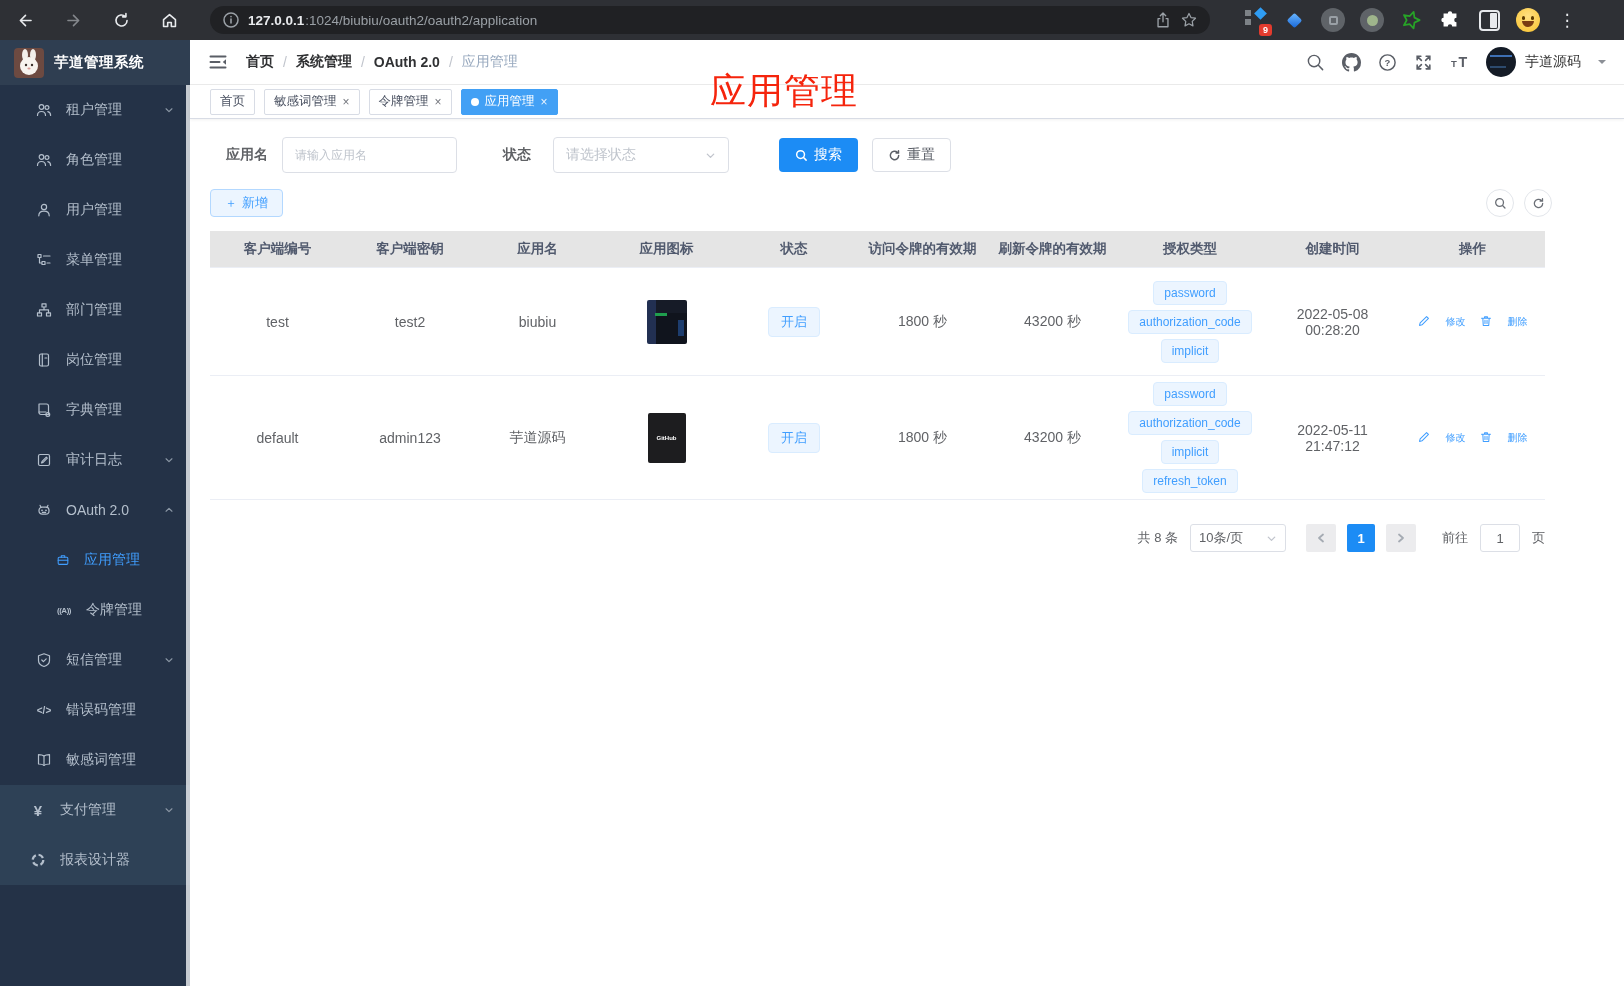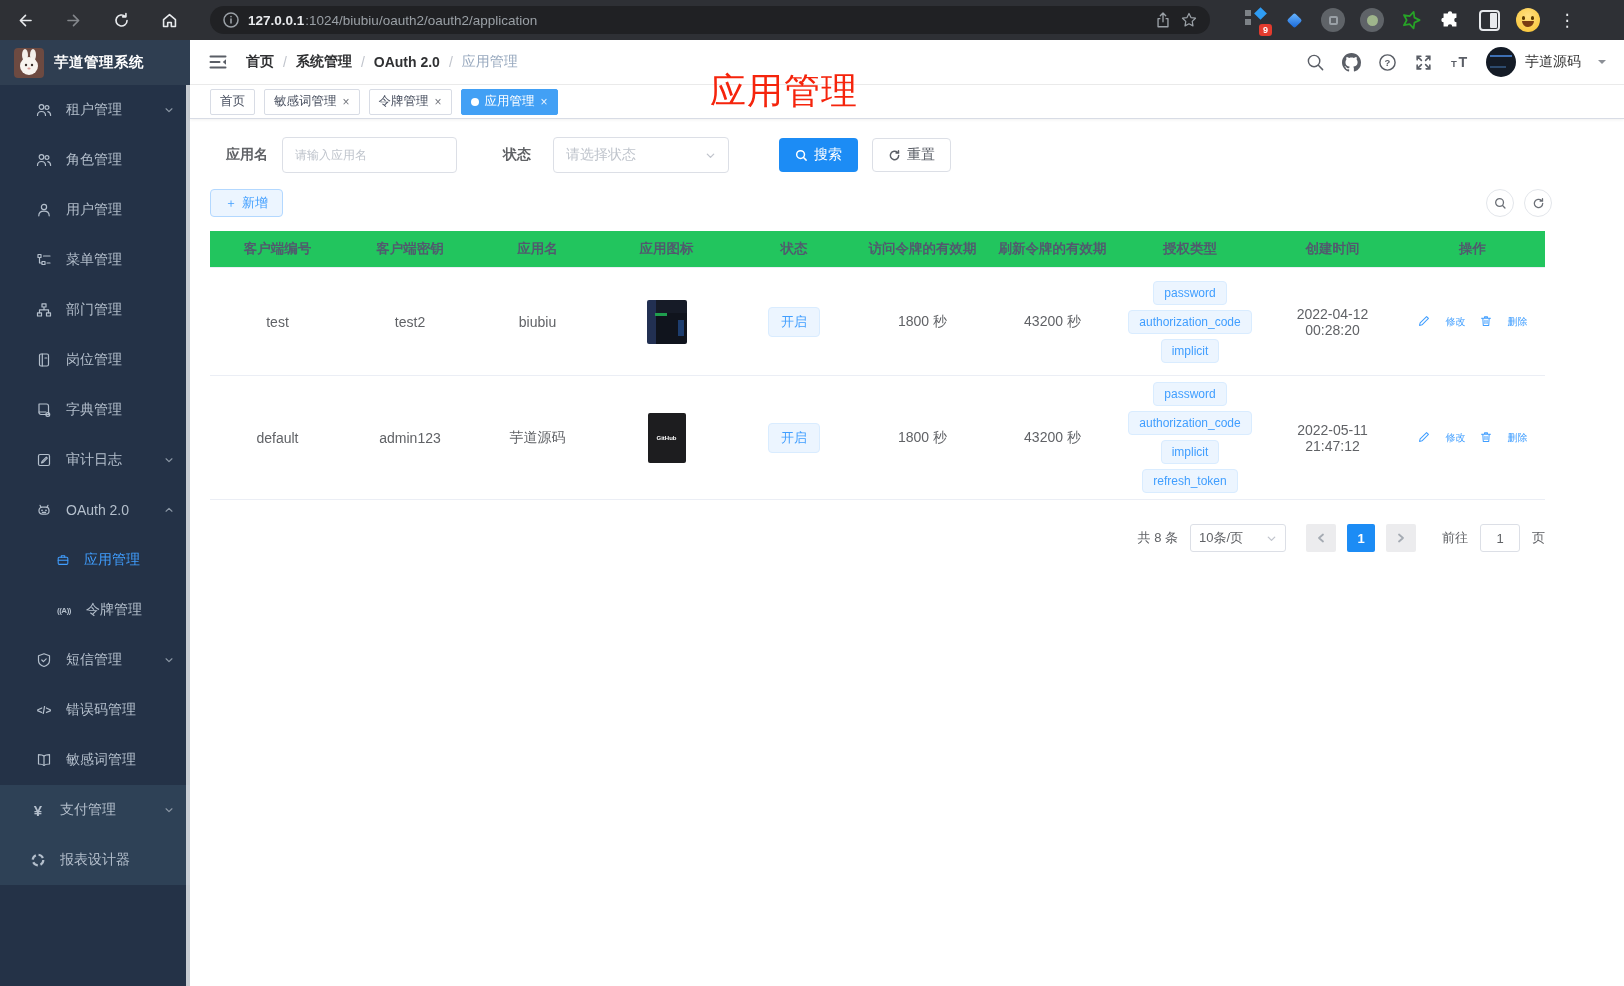--- a/index.html
+++ b/index.html
@@ -121,21 +121,21 @@
     color:#409eff; border-radius:4px; display:flex; align-items:center; gap:5px; padding:0 14px; cursor:pointer;}
   .circles { margin-left:auto; display:flex; gap:10px; }
   .cbtn { width:28px; height:28px; border-radius:50%; border:1px solid #e3e6eb; background:#fff;
     display:flex; align-items:center; justify-content:center; color:#6b6f76; cursor:pointer; }
   .cbtn svg { width:13px; height:13px; }
   .cbtn .s { stroke:currentColor; fill:none; stroke-width:1.4; stroke-linecap:round; }
 
   
   .table { margin:0 79px 0 20px; width:1335px; font-size:14px; color:#606266; }
   .tr { display:flex; align-items:center; border-bottom:1px solid #ebeef5; }
-  .th { background:#22c55e; color:#515a6e; font-weight:700; height:37px; font-size:13.5px; }
+  .th { background:#e5e5e5; color:#515a6e; font-weight:700; height:37px; font-size:13.5px; }
   .td { display:flex; align-items:center; justify-content:center; text-align:center; padding:4px 6px; }
   .c0{flex:0 0 135px} .c1{flex:0 0 130px} .c2{flex:0 0 125px} .c3{flex:0 0 133px} .c4{flex:0 0 122px}
   .c5{flex:0 0 135px} .c6{flex:0 0 125px} .c7{flex:0 0 150px} .c8{flex:0 0 135px} .c9{flex:0 0 145px}
   .row1 { height:108px; } .row2 { height:124px; }
   .appimg1 { width:40px; height:44px; background:#161b27; border-radius:2px;
     background-image:linear-gradient(90deg,#223052 0 22%,transparent 0),
       linear-gradient(#161b27 30%, #10141d 30%); position:relative; }
   .appimg1::after { content:""; position:absolute; left:8px; top:13px; width:12px; height:3px; background:#1f9e4e; }
   .appimg1::before { content:""; position:absolute; right:3px; top:20px; width:6px; height:16px; background:#1d3d6e; }
   .appimg2 { width:38px; height:50px; background:#1d1d1f; border-radius:2px; color:#fff;
@@ -532,21 +532,21 @@
           </div>
         <div class="td c5">1800 秒</div>
         <div class="td c6">43200 秒</div>
         <div class="td c7">
             <div class="tags">
           <span class="tag">password</span>
           <span class="tag">authorization_code</span>
           <span class="tag">implicit</span>
         </div>
           </div>
-        <div class="td c8">2022-04-12 00:28:20</div>
+        <div class="td c8">2022-05-08 00:28:20</div>
         <div class="td c9">
             <div class="ops">
           <span class="op">
                 <svg viewBox="0 0 14 14">
                   <path class="s" d="M10 1.8l2.2 2.2L4.7 11.5l-2.9.7.7-2.9z"></path>
                 </svg>
                 <span>修改</span>
               </span>
           <span class="op">
                 <svg viewBox="0 0 14 14">

